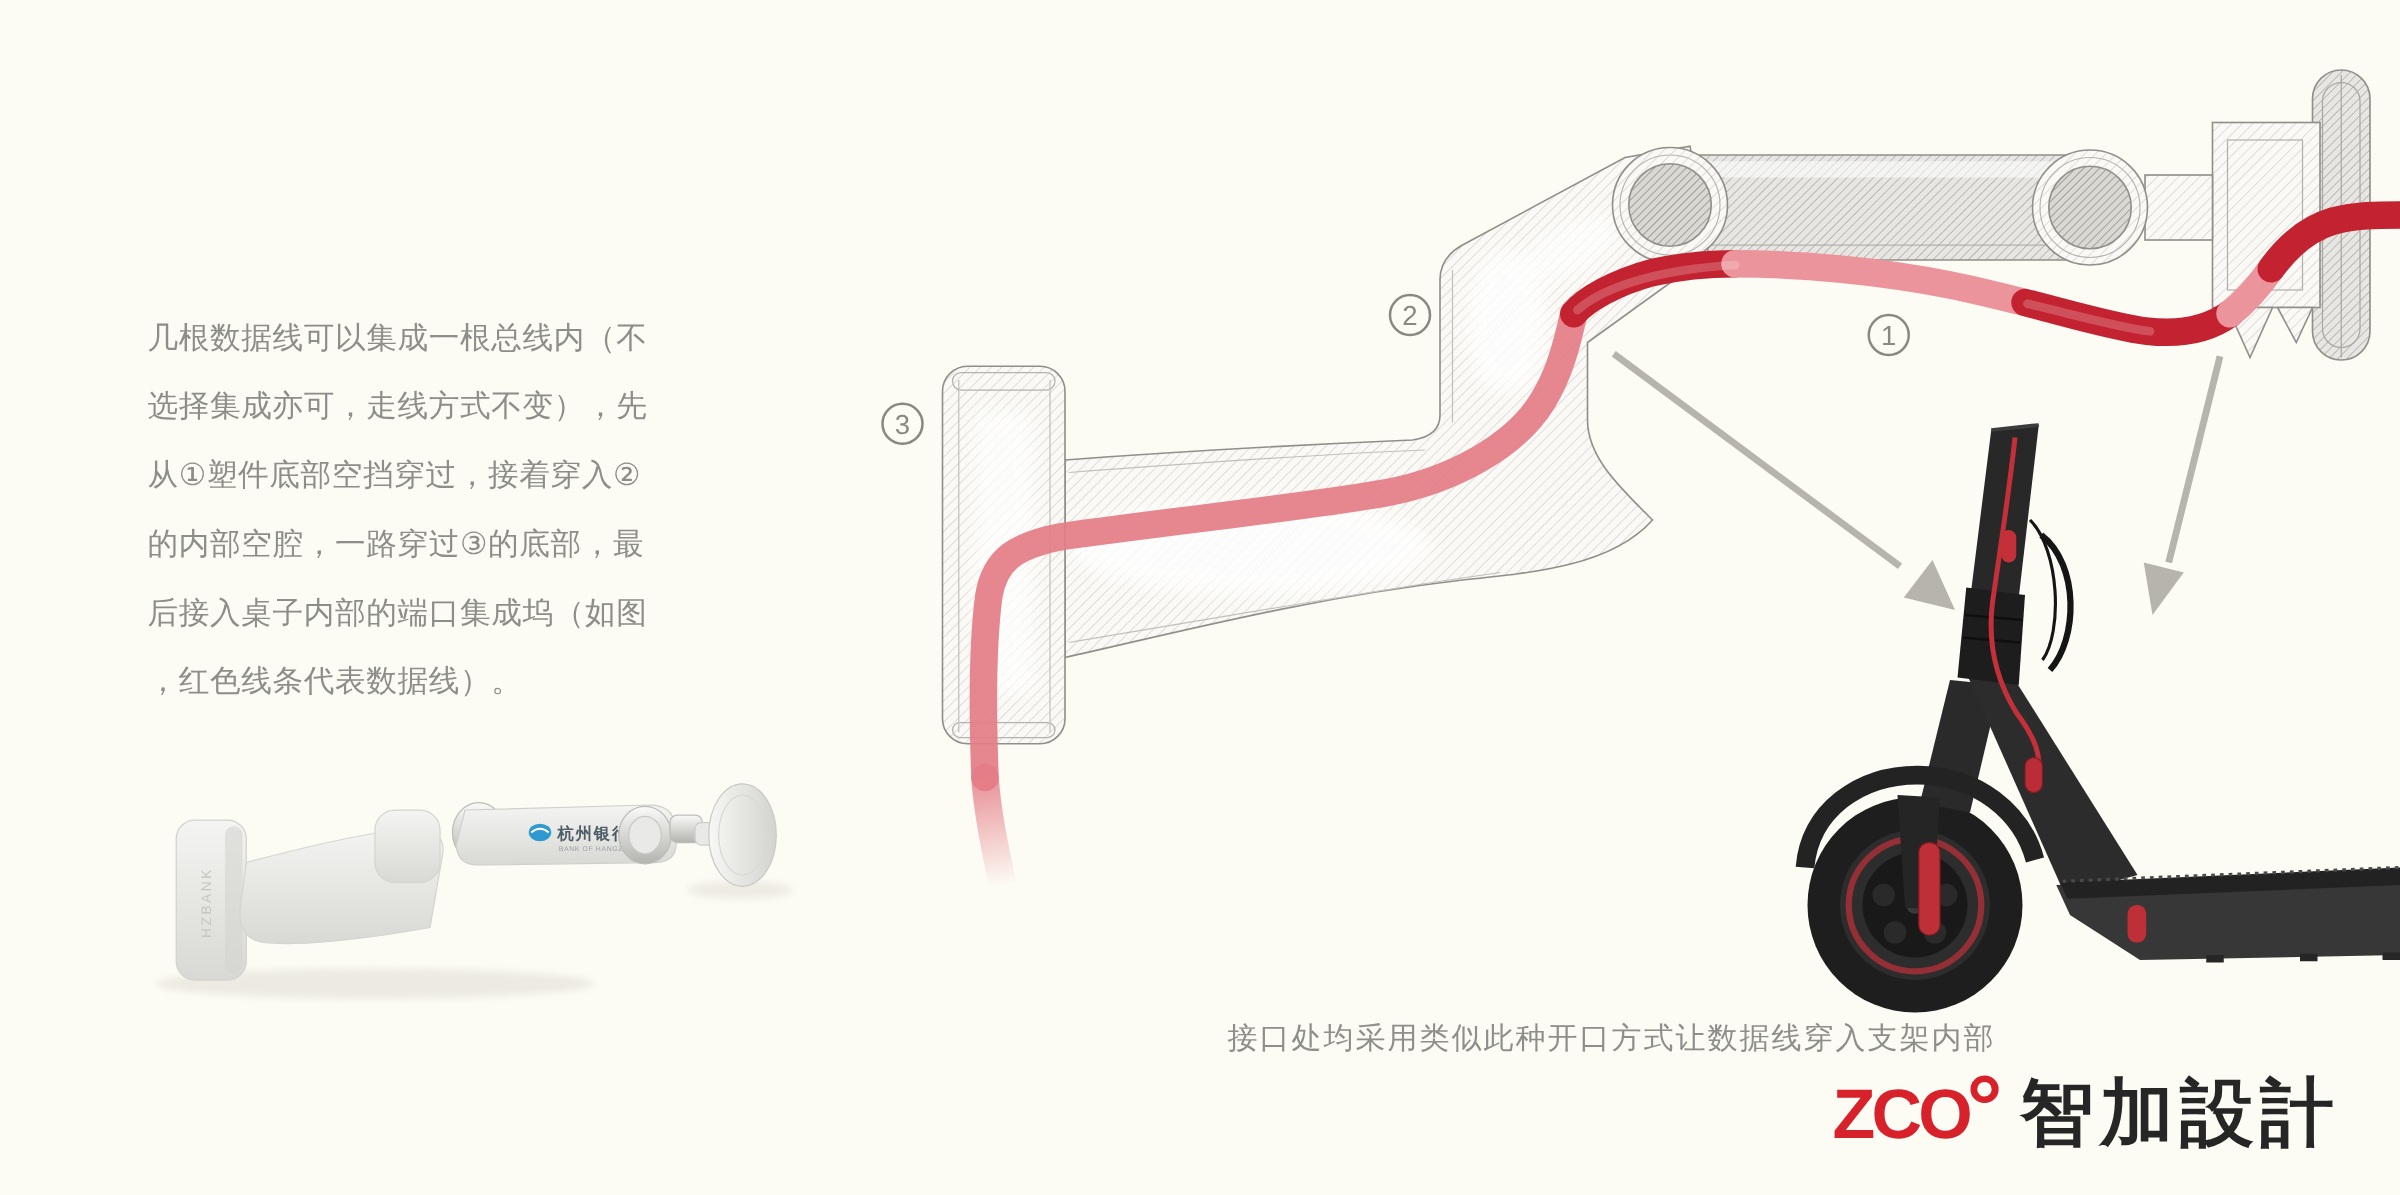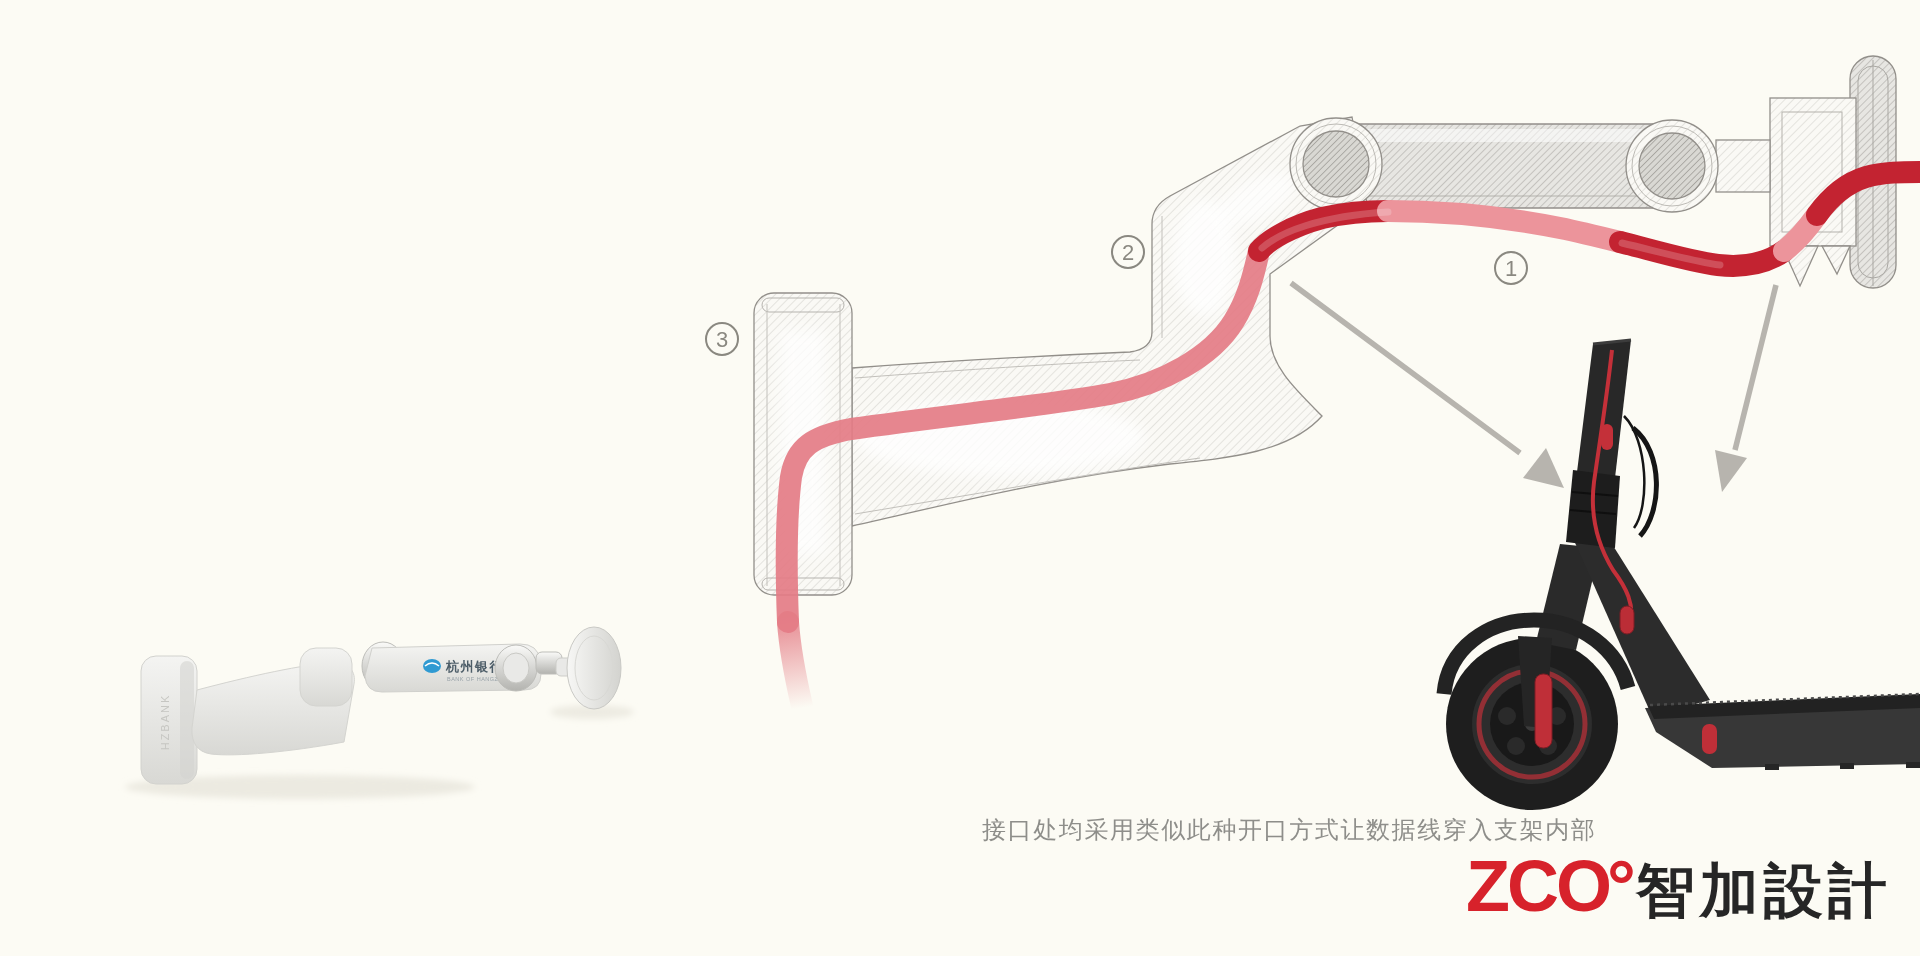--- a/index.html
+++ b/index.html
@@ -9,23 +9,23 @@
     font-family:"Liberation Sans","DejaVu Sans",sans-serif;
   }
   .stage svg{position:absolute;left:0;top:0;}
   .desc{position:absolute;left:118px;top:243px;color:#8d8d89;font-size:24.5px;}
   .desc div{height:55px;line-height:55px;white-space:nowrap;letter-spacing:0.5px;}
   .caption{
     position:absolute;left:982px;top:814px;color:#8e8e8a;font-size:24px;
     letter-spacing:1.6px;white-space:nowrap;font-family:Liberation Serif, serif;
   }
   .logo{position:absolute;left:1466px;top:850px;display:flex;align-items:baseline;}
-  .logo .latin{font-size:72px;font-weight:800;letter-spacing:-3px;line-height:1;}
+  .logo .latin{font-size:56px;font-weight:800;letter-spacing:-3px;line-height:1;}
   .logo .degree{font-size:72px;font-weight:800;line-height:1;margin-left:-2px;}
-  .logo .cjk{font-size:59px;font-weight:700;letter-spacing:5px;line-height:1;}
+  .logo .cjk{font-size:59px;font-weight:700;letter-spacing:5px;line-height:1;margin-left:14px;}
 </style>
 </head>
 <body>
 
 <div class="stage">
 
   <svg width="1920" height="956" viewBox="0 0 1920 956">
     <defs>
       <pattern id="hatchL" width="6" height="6" patternUnits="userSpaceOnUse" patternTransform="rotate(45)">
         <rect width="6" height="6" fill="#faf9f5"></rect>
@@ -230,20 +230,28 @@
 
       <ellipse cx="516" cy="668" rx="21" ry="23" fill="url(#silverGrad)" stroke="#bdbdb9"></ellipse>
       <ellipse cx="516" cy="668" rx="13" ry="15" fill="#e9e9e7" stroke="#c9c9c5"></ellipse>
       <rect x="536" y="652" width="26" height="22" rx="6" fill="url(#silverGrad)" stroke="#bdbdb9"></rect>
       <rect x="556" y="658" width="28" height="18" rx="5" fill="#e9e9e7" stroke="#cdcdc9"></rect>
       <ellipse cx="594" cy="668" rx="27" ry="41" fill="url(#plateGrad)" stroke="#c9c9c5"></ellipse>
       <ellipse cx="594" cy="668" rx="19" ry="32" fill="none" stroke="#d8d8d4"></ellipse>
     </g>
   </svg>
 
+  <div class="desc">
+    <div>几根数据线可以集成一根总线内（不</div>
+    <div>选择集成亦可，走线方式不变），先</div>
+    <div>从①塑件底部空挡穿过，接着穿入②</div>
+    <div>的内部空腔，一路穿过③的底部，最</div>
+    <div>后接入桌子内部的端口集成坞（如图</div>
+    <div>，红色线条代表数据线）。</div>
+  </div>
 
   <div class="caption">接口处均采用类似此种开口方式让数据线穿入支架内部</div>
 
   <div class="logo">
     <span class="latin" style="color:#d7222b">ZCO</span>
     <span class="degree" style="color:#d7222b">°</span>
     <span class="cjk" style="color:#262626">智加設計</span>
   </div>
 
 </div>

